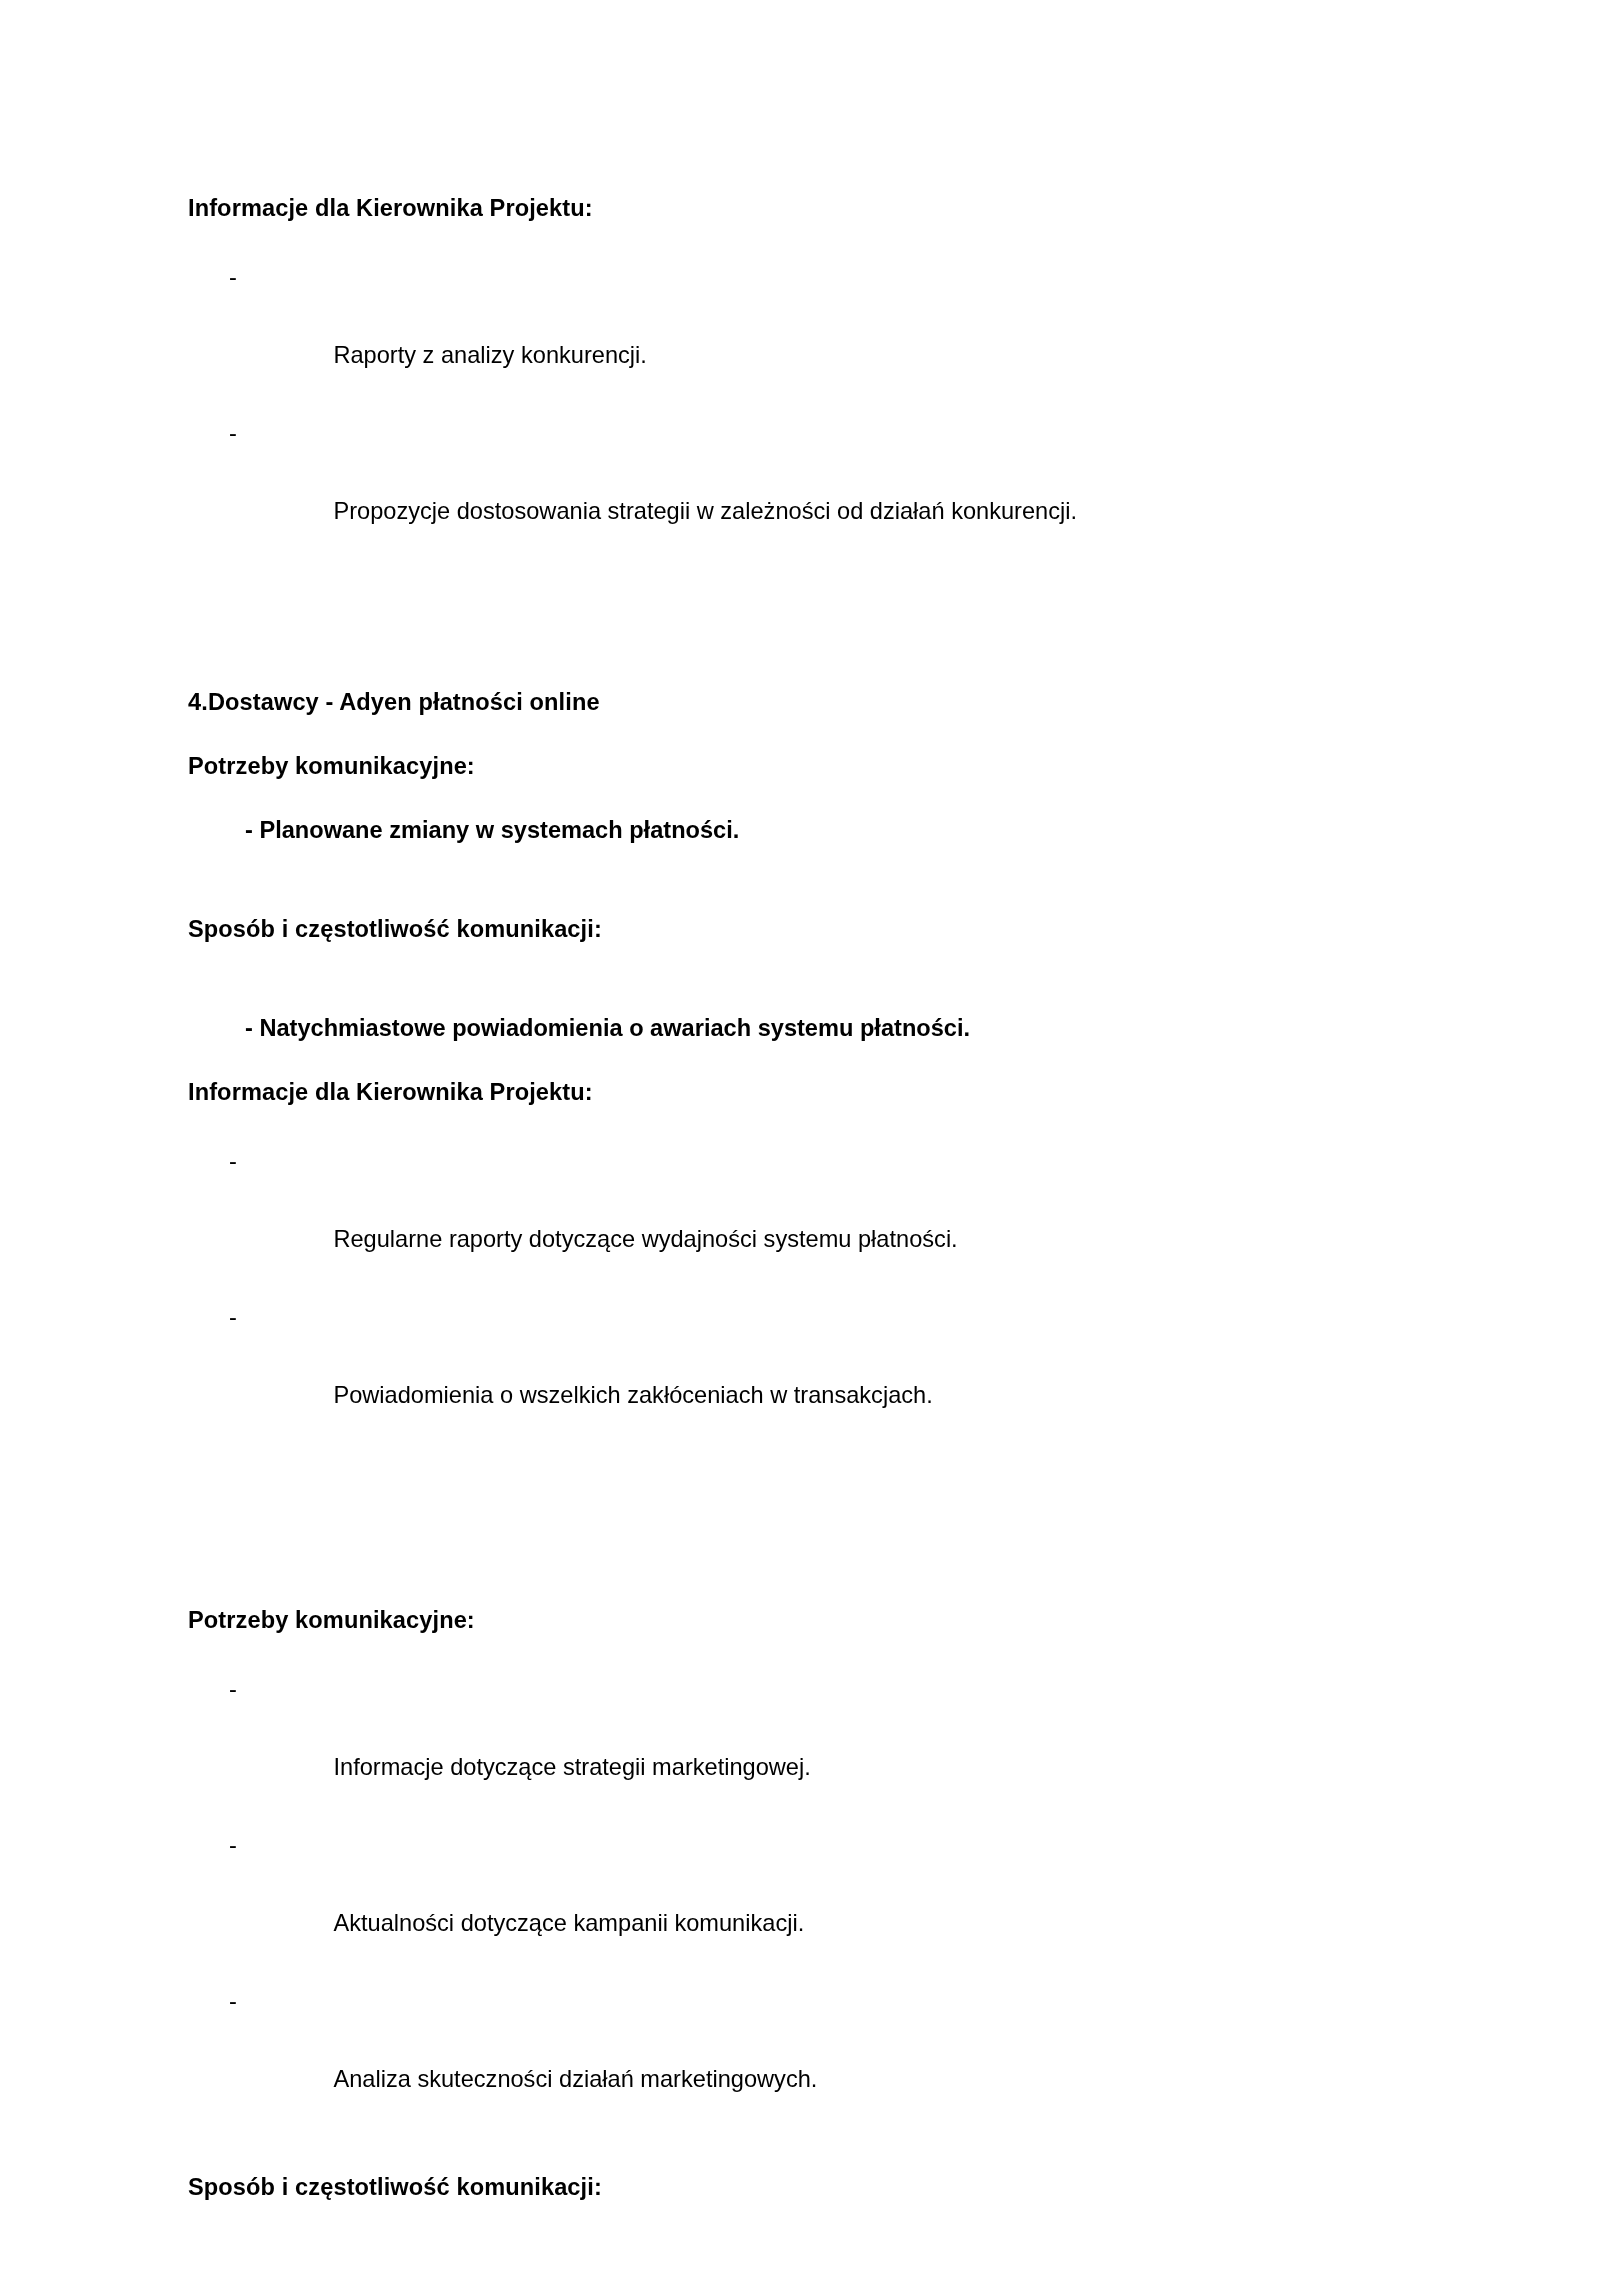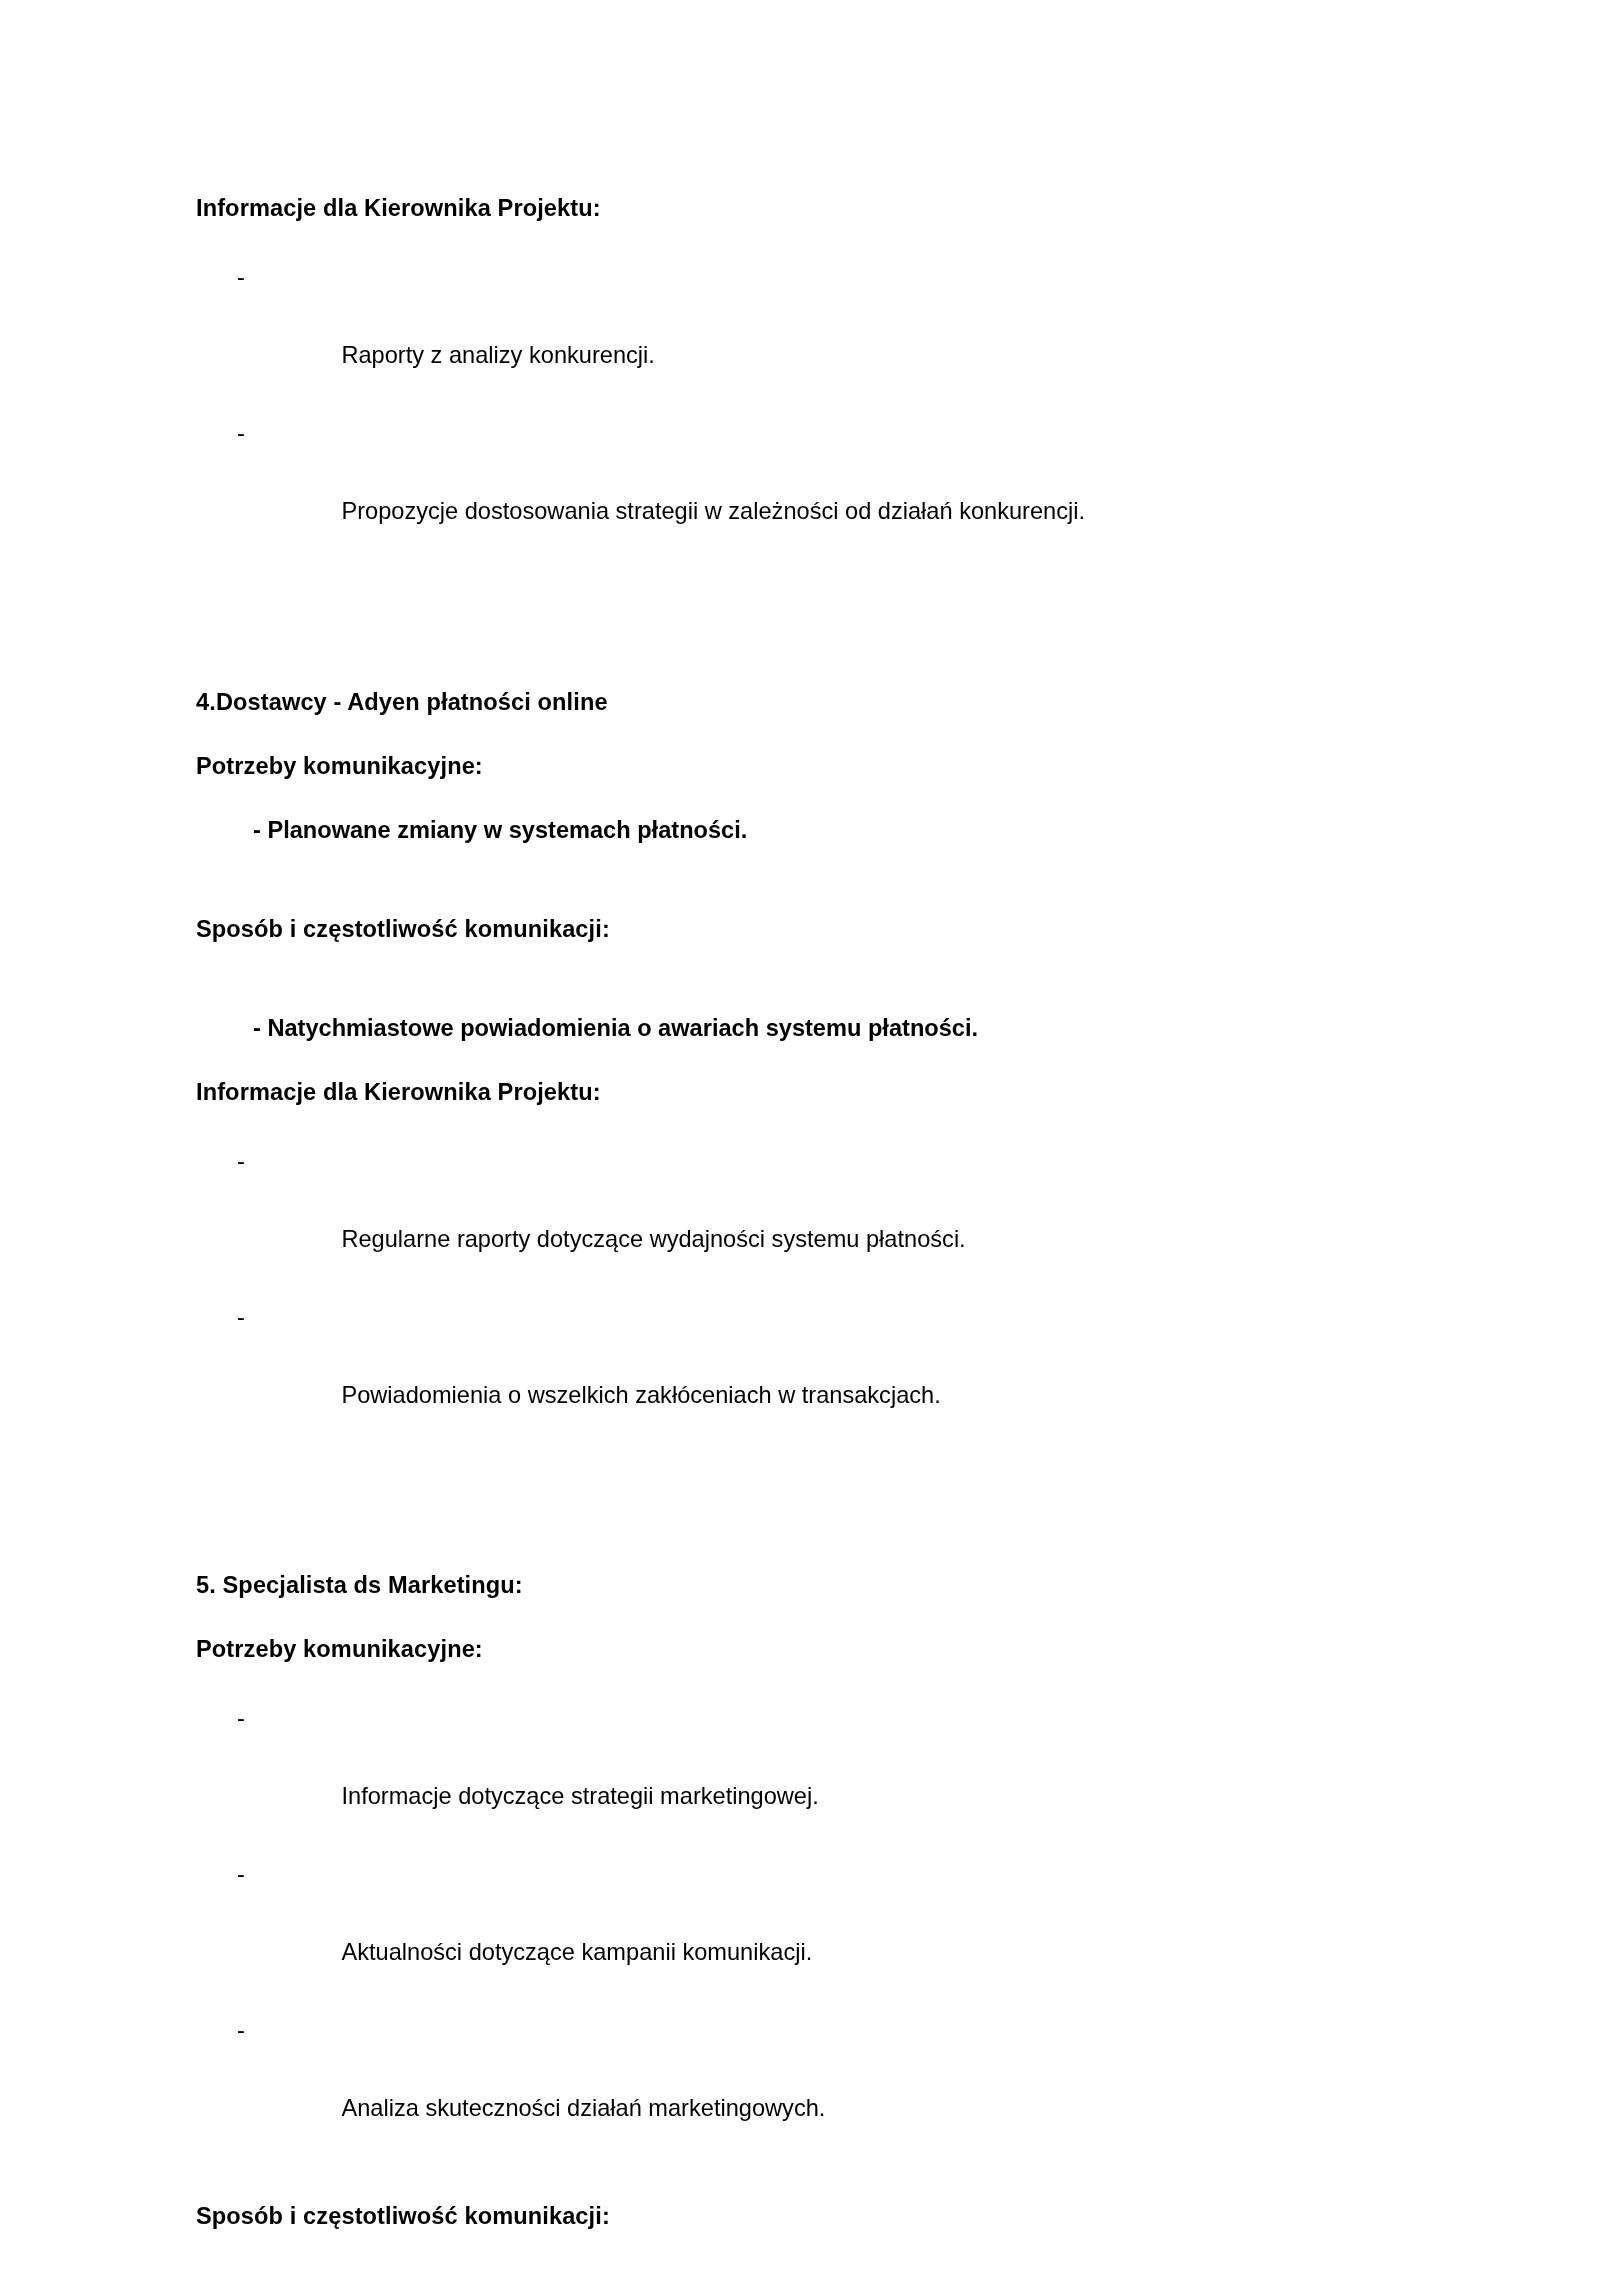--- a/index.html
+++ b/index.html
@@ -17,21 +17,21 @@
     position: relative;
     width: 1623px;
     height: 2295px;
     background: #ffffff;
     overflow: hidden;
     box-sizing: border-box;
   }
 
   .content {
     position: absolute;
-    left: 196px;
+    left: 188px;
     top: 194px;
     width: 1230px;
   }
 
   
 
   .heading {
     font-size: 23.6px;
     font-weight: bold;
     line-height: 29px;
@@ -142,21 +142,20 @@
       </li>
       <li>
         <span class="dash">-</span>
         <span>Powiadomienia o wszelkich zakłóceniach w transakcjach.</span>
       </li>
     </ul>
 
     <div class="gap-xl"></div>
     <div class="gap-s"></div>
 
-    <div class="heading">5. Specjalista ds Marketingu:</div>
 
     <div class="gap-m"></div>
 
     <div class="heading">Potrzeby komunikacyjne:</div>
 
     <div class="gap-m"></div>
 
     <ul class="bullets">
       <li>
         <span class="dash">-</span>

